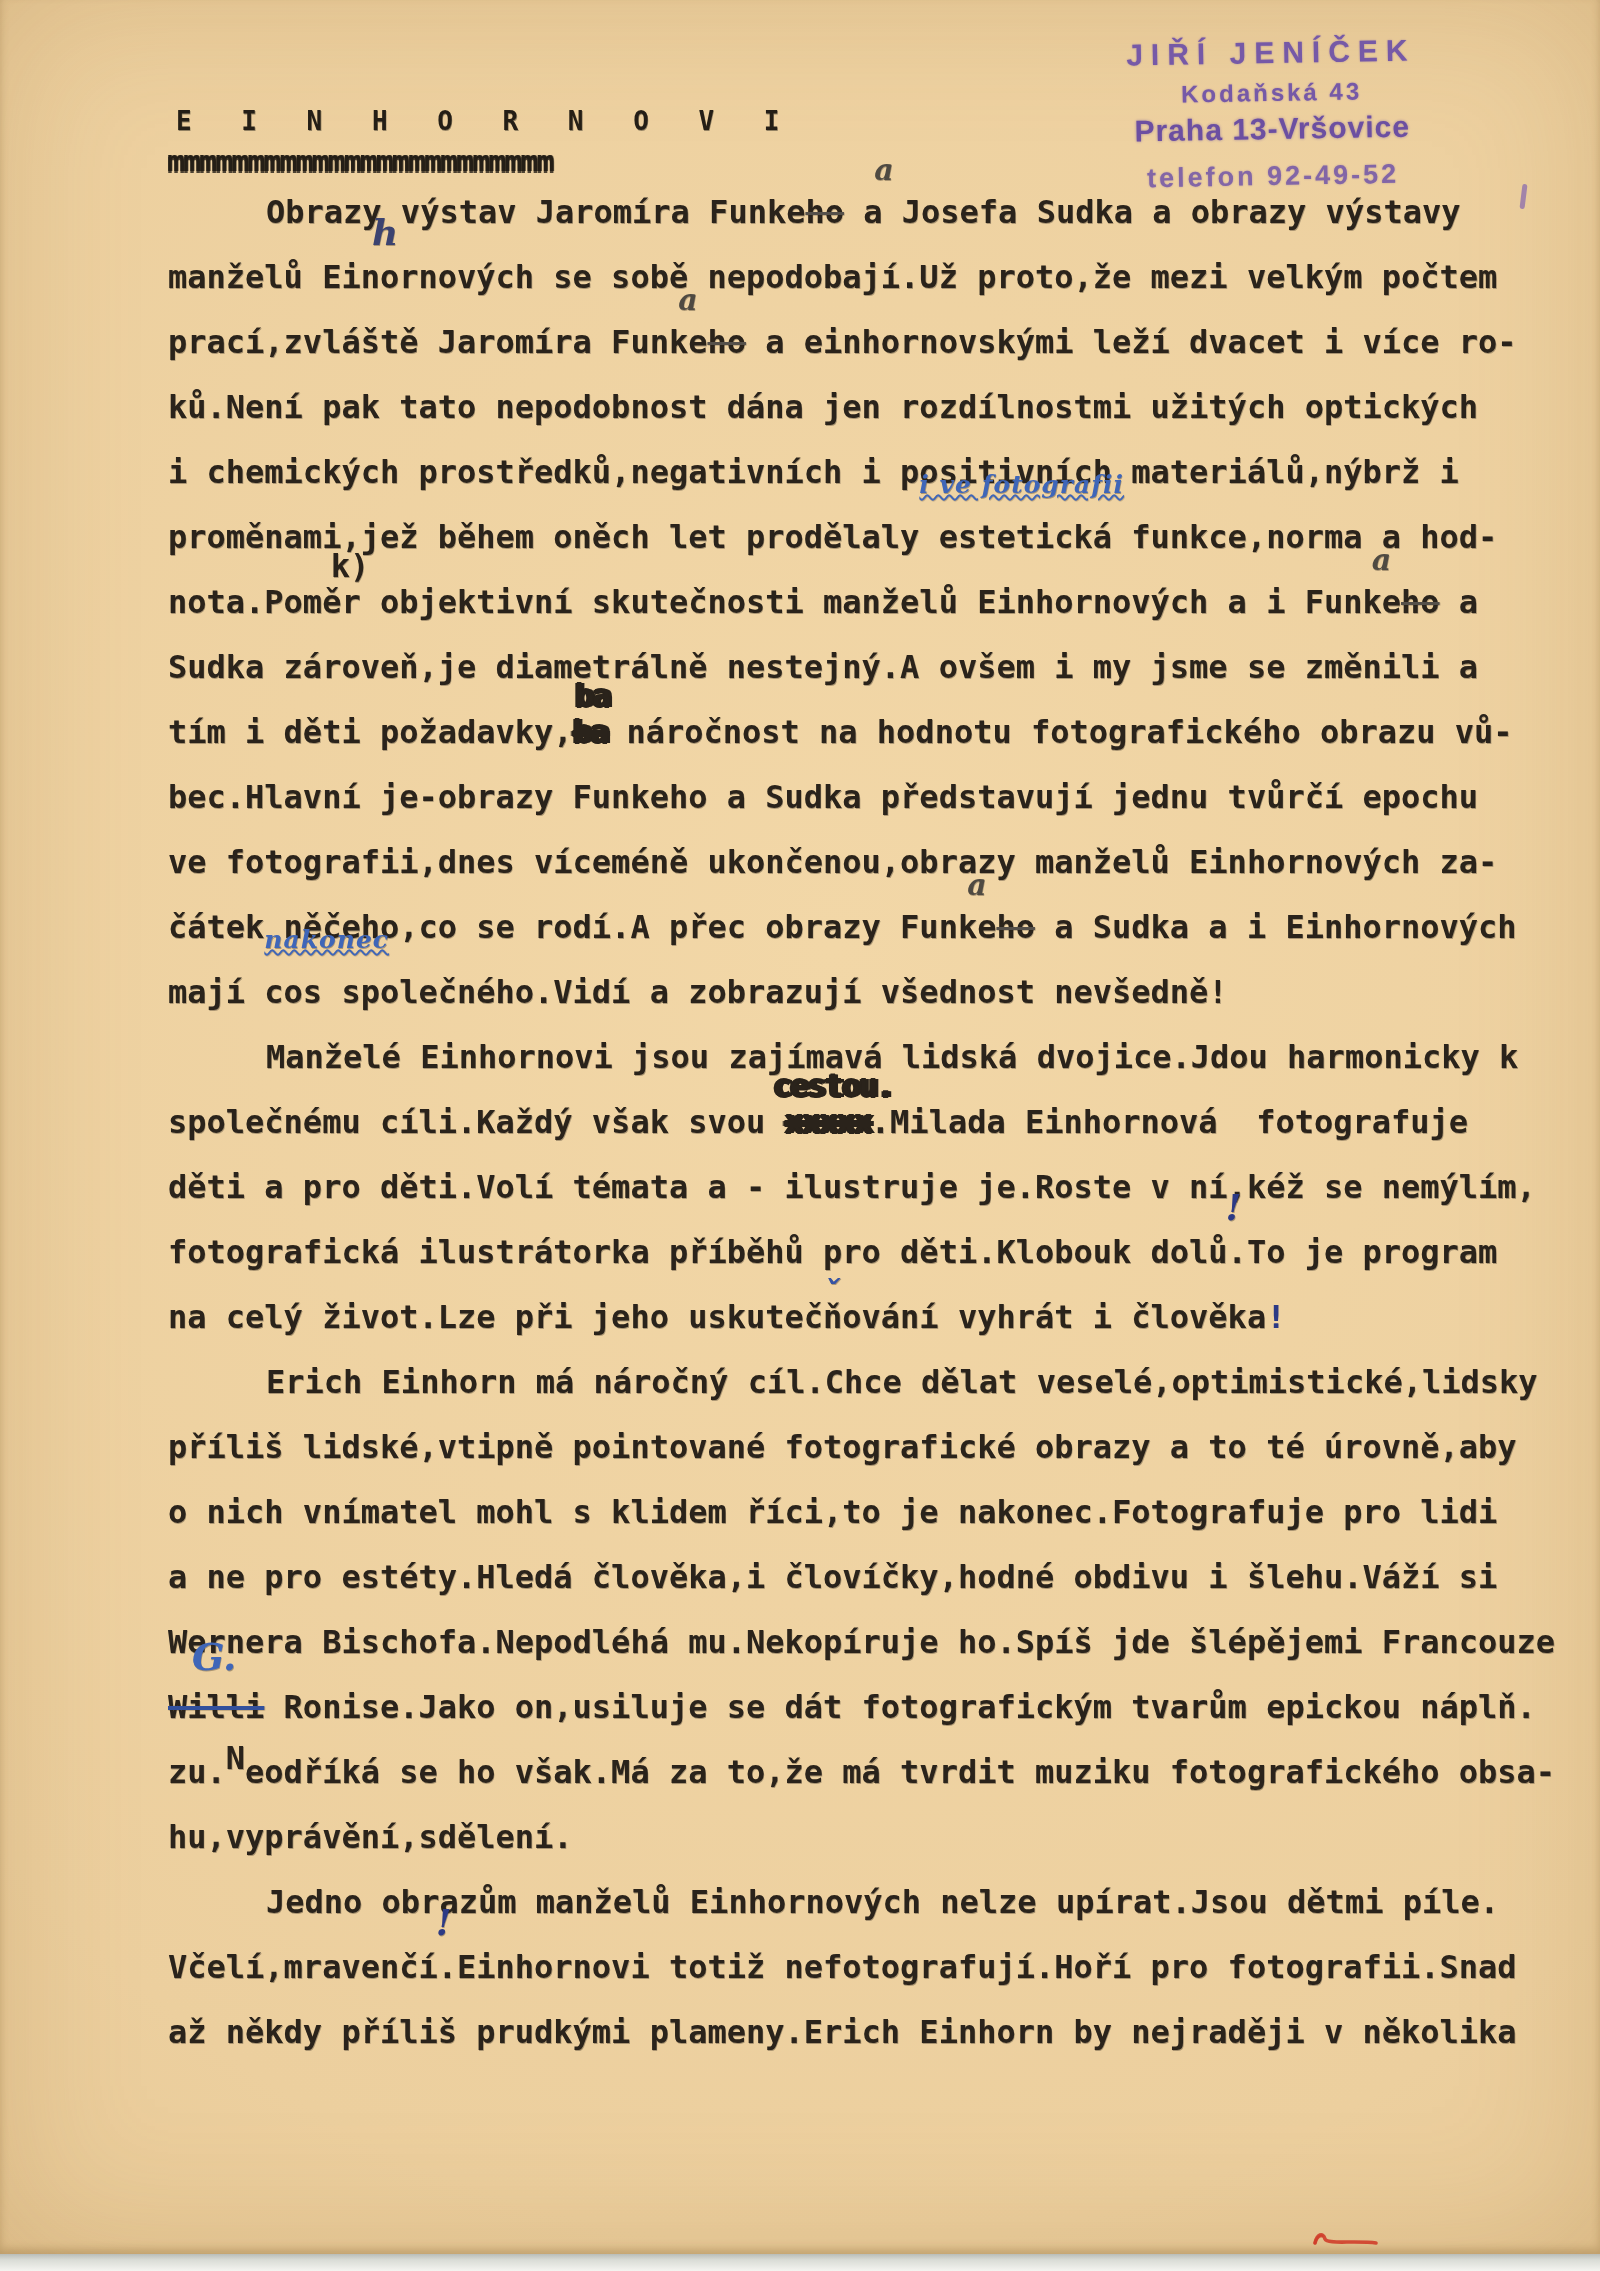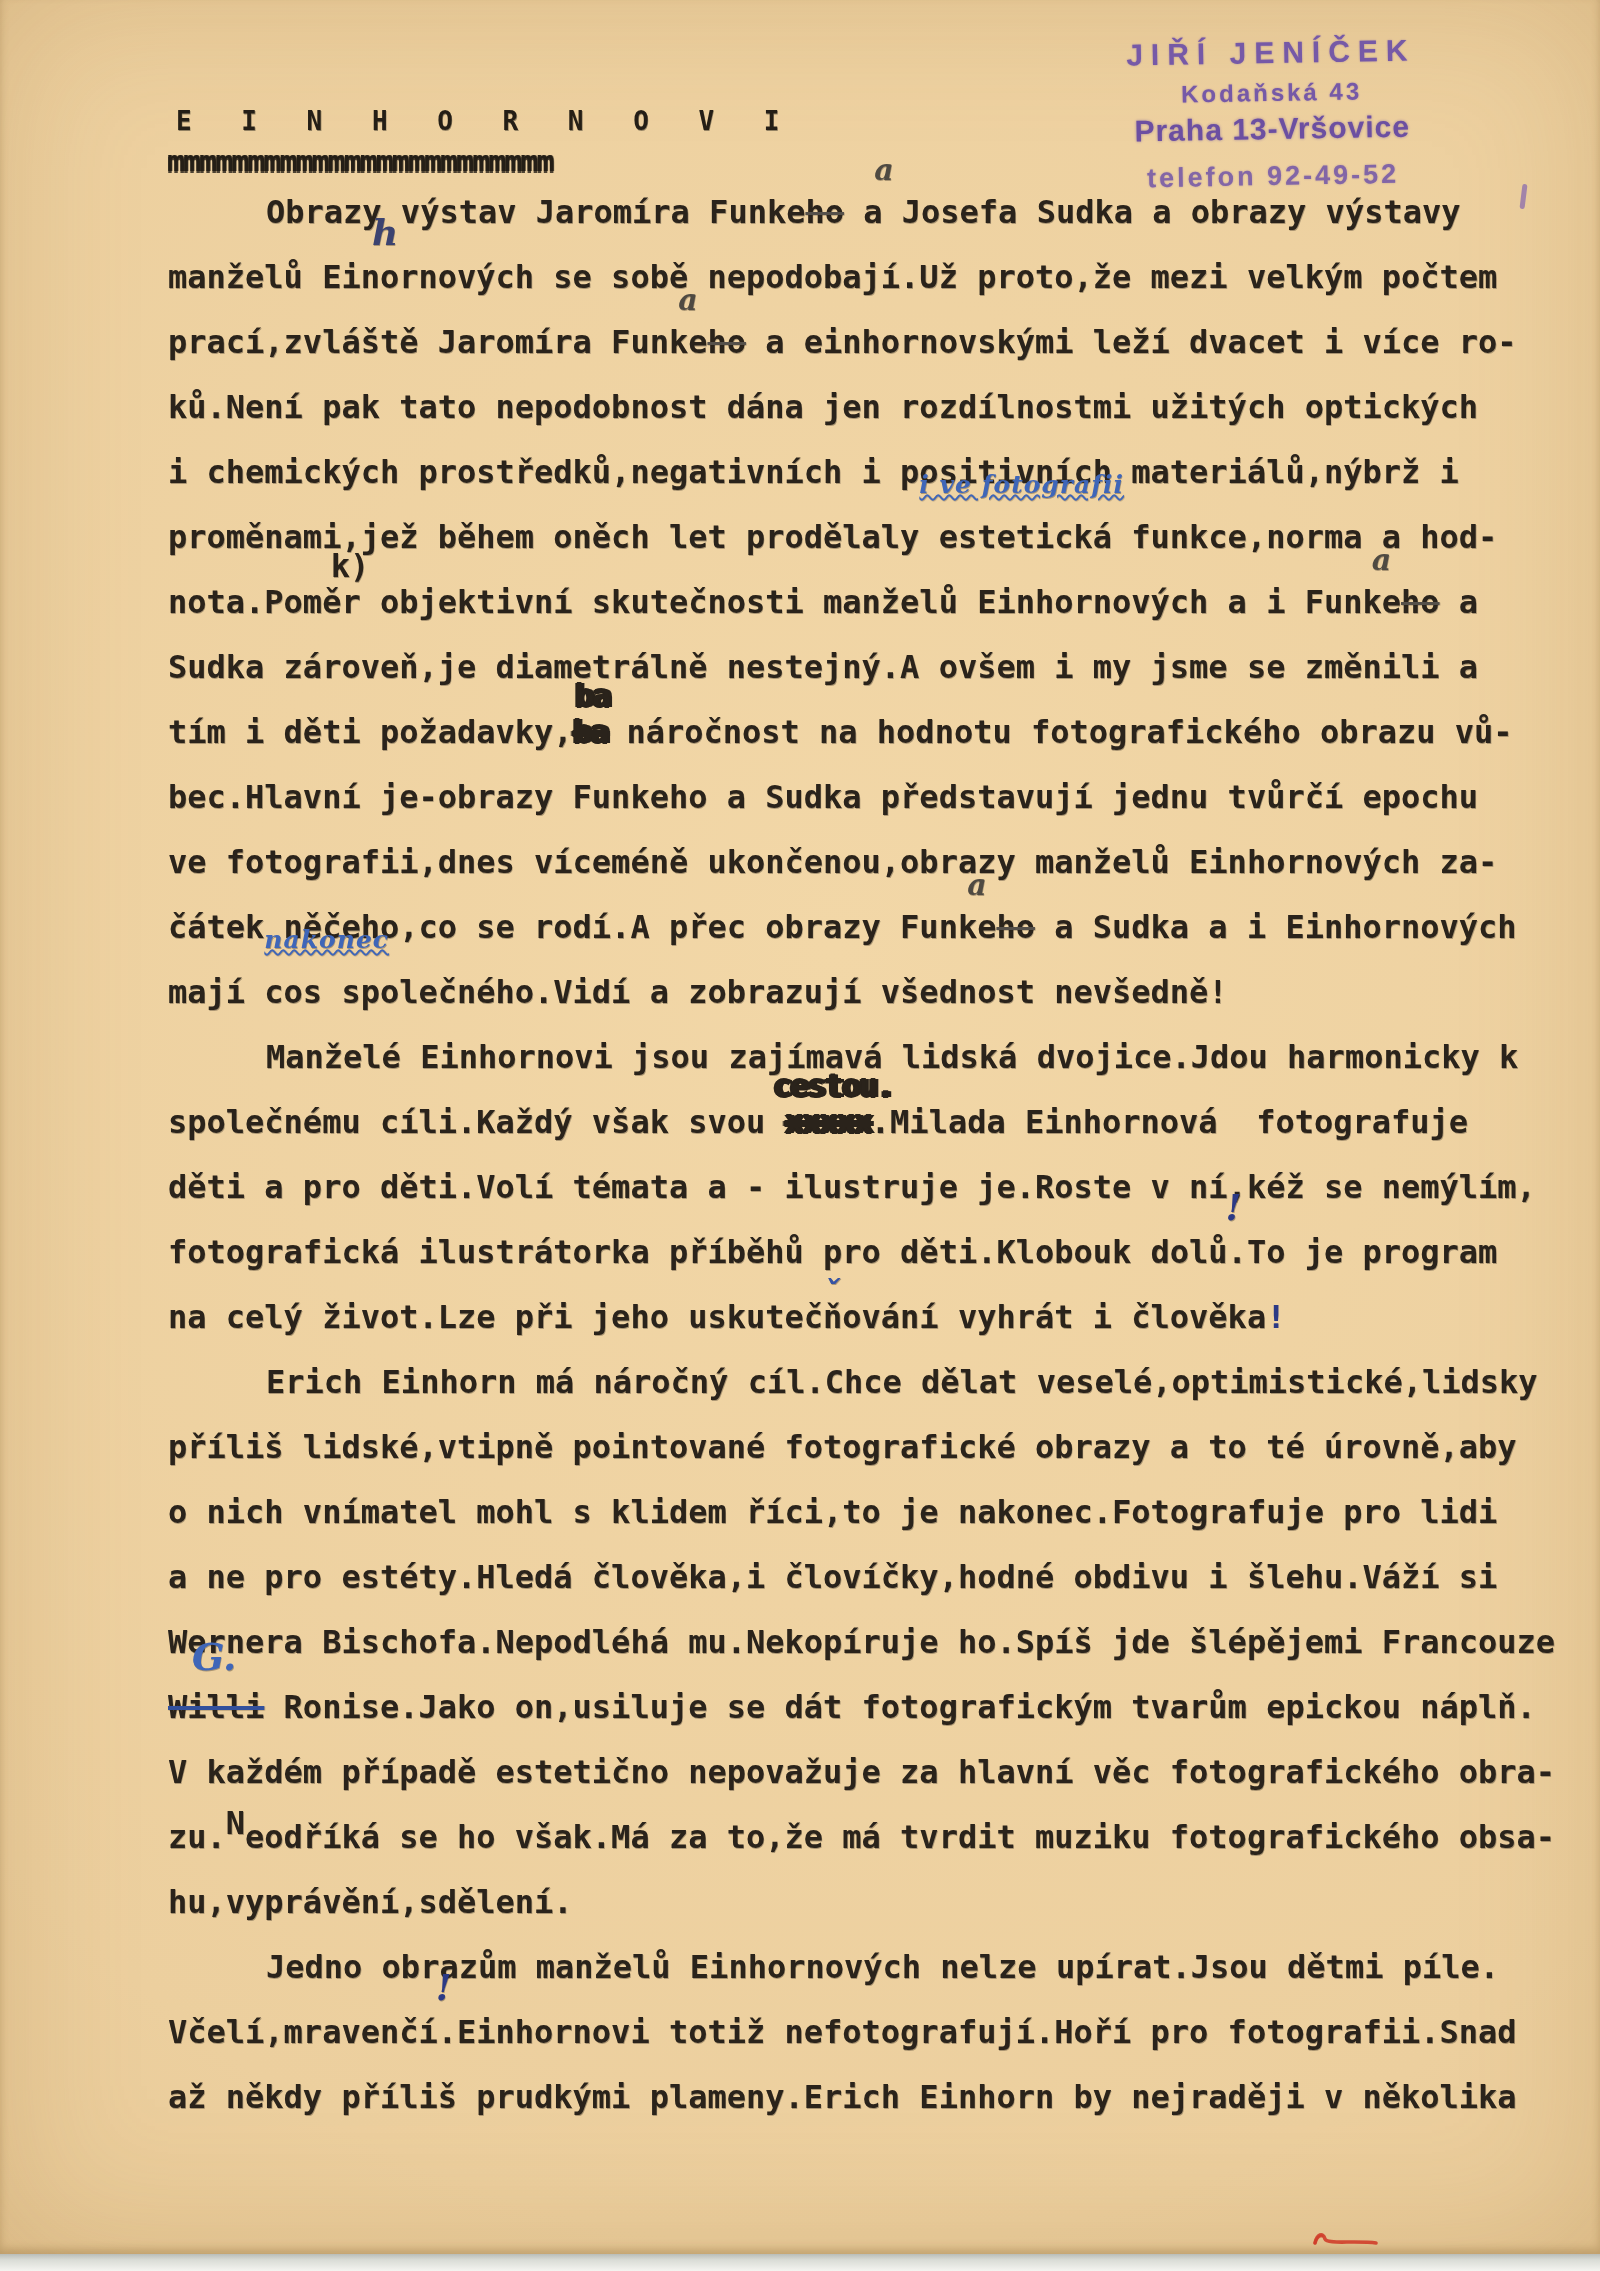--- a/index.html
+++ b/index.html
@@ -118,21 +118,20 @@
       <div class="line"><span class="seg">společnému cíli.Každý však svou </span><span class="seg strike-heavy">xxxxx<span class="typed-over" style="left: -12px;">cestou.</span></span><span class="seg">.Milada Einhornová  fotografuje</span></div>
       <div class="line"><span class="seg">děti a pro děti.Volí témata a - ilustruje je.Roste v ní,kéž se nemýlím,</span></div>
       <div class="line"><span class="seg">fotografická ilustrátorka příběhů pro děti.Klobouk dolů</span><span class="seg">.<span class="hand pen bang">!</span></span><span class="seg">To je program</span></div>
       <div class="line"><span class="seg">na celý život.Lze při jeho uskuteč</span><span class="seg">ň<span class="hand pen caron">ˇ</span></span><span class="seg">ování vyhrát i člověka</span><span class="seg ink">!</span></div>
       <div class="line indent"><span class="seg">Erich Einhorn má náročný cíl.Chce dělat veselé,optimistické,lidsky</span></div>
       <div class="line"><span class="seg">příliš lidské,vtipně pointované fotografické obrazy a to té úrovně,aby</span></div>
       <div class="line"><span class="seg">o nich vnímatel mohl s klidem říci,to je nakonec.Fotografuje pro lidi</span></div>
       <div class="line"><span class="seg">a ne pro estéty.Hledá člověka,i človíčky,hodné obdivu i šlehu.Váží si</span></div>
       <div class="line"><span class="seg">Wernera Bischofa.Nepodléhá mu.Nekopíruje ho.Spíš jde šlépějemi Francouze</span></div>
       <div class="line"><span class="seg strike-blue">Willi<span class="hand pen gmark">G.</span></span><span class="seg"> Ronise.Jako on,usiluje se dát fotografickým tvarům epickou náplň.</span></div>
-      <div class="line"><span class="seg">V každém případě estetično nepovažuje za hlavní věc fotografického obra-</span></div>
       <div class="line"><span class="seg">zu.</span><span class="seg raised">N</span><span class="seg">eodříká se ho však.Má za to,že má tvrdit muziku fotografického obsa-</span></div>
       <div class="line"><span class="seg">hu,vyprávění,sdělení.</span></div>
       <div class="line indent"><span class="seg">Jedno obrazům manželů Einhornových nelze upírat.Jsou dětmi píle.</span></div>
       <div class="line"><span class="seg">Včelí,mravenčí</span><span class="seg">.<span class="hand pen bang">!</span></span><span class="seg">Einhornovi totiž nefotografují.Hoří pro fotografii.Snad</span></div>
       <div class="line"><span class="seg">až někdy příliš prudkými plameny.Erich Einhorn by nejraději v několika</span></div>
     </div>
 
   <div class="purple-tick"></div>
 
   <div class="red-mark">

